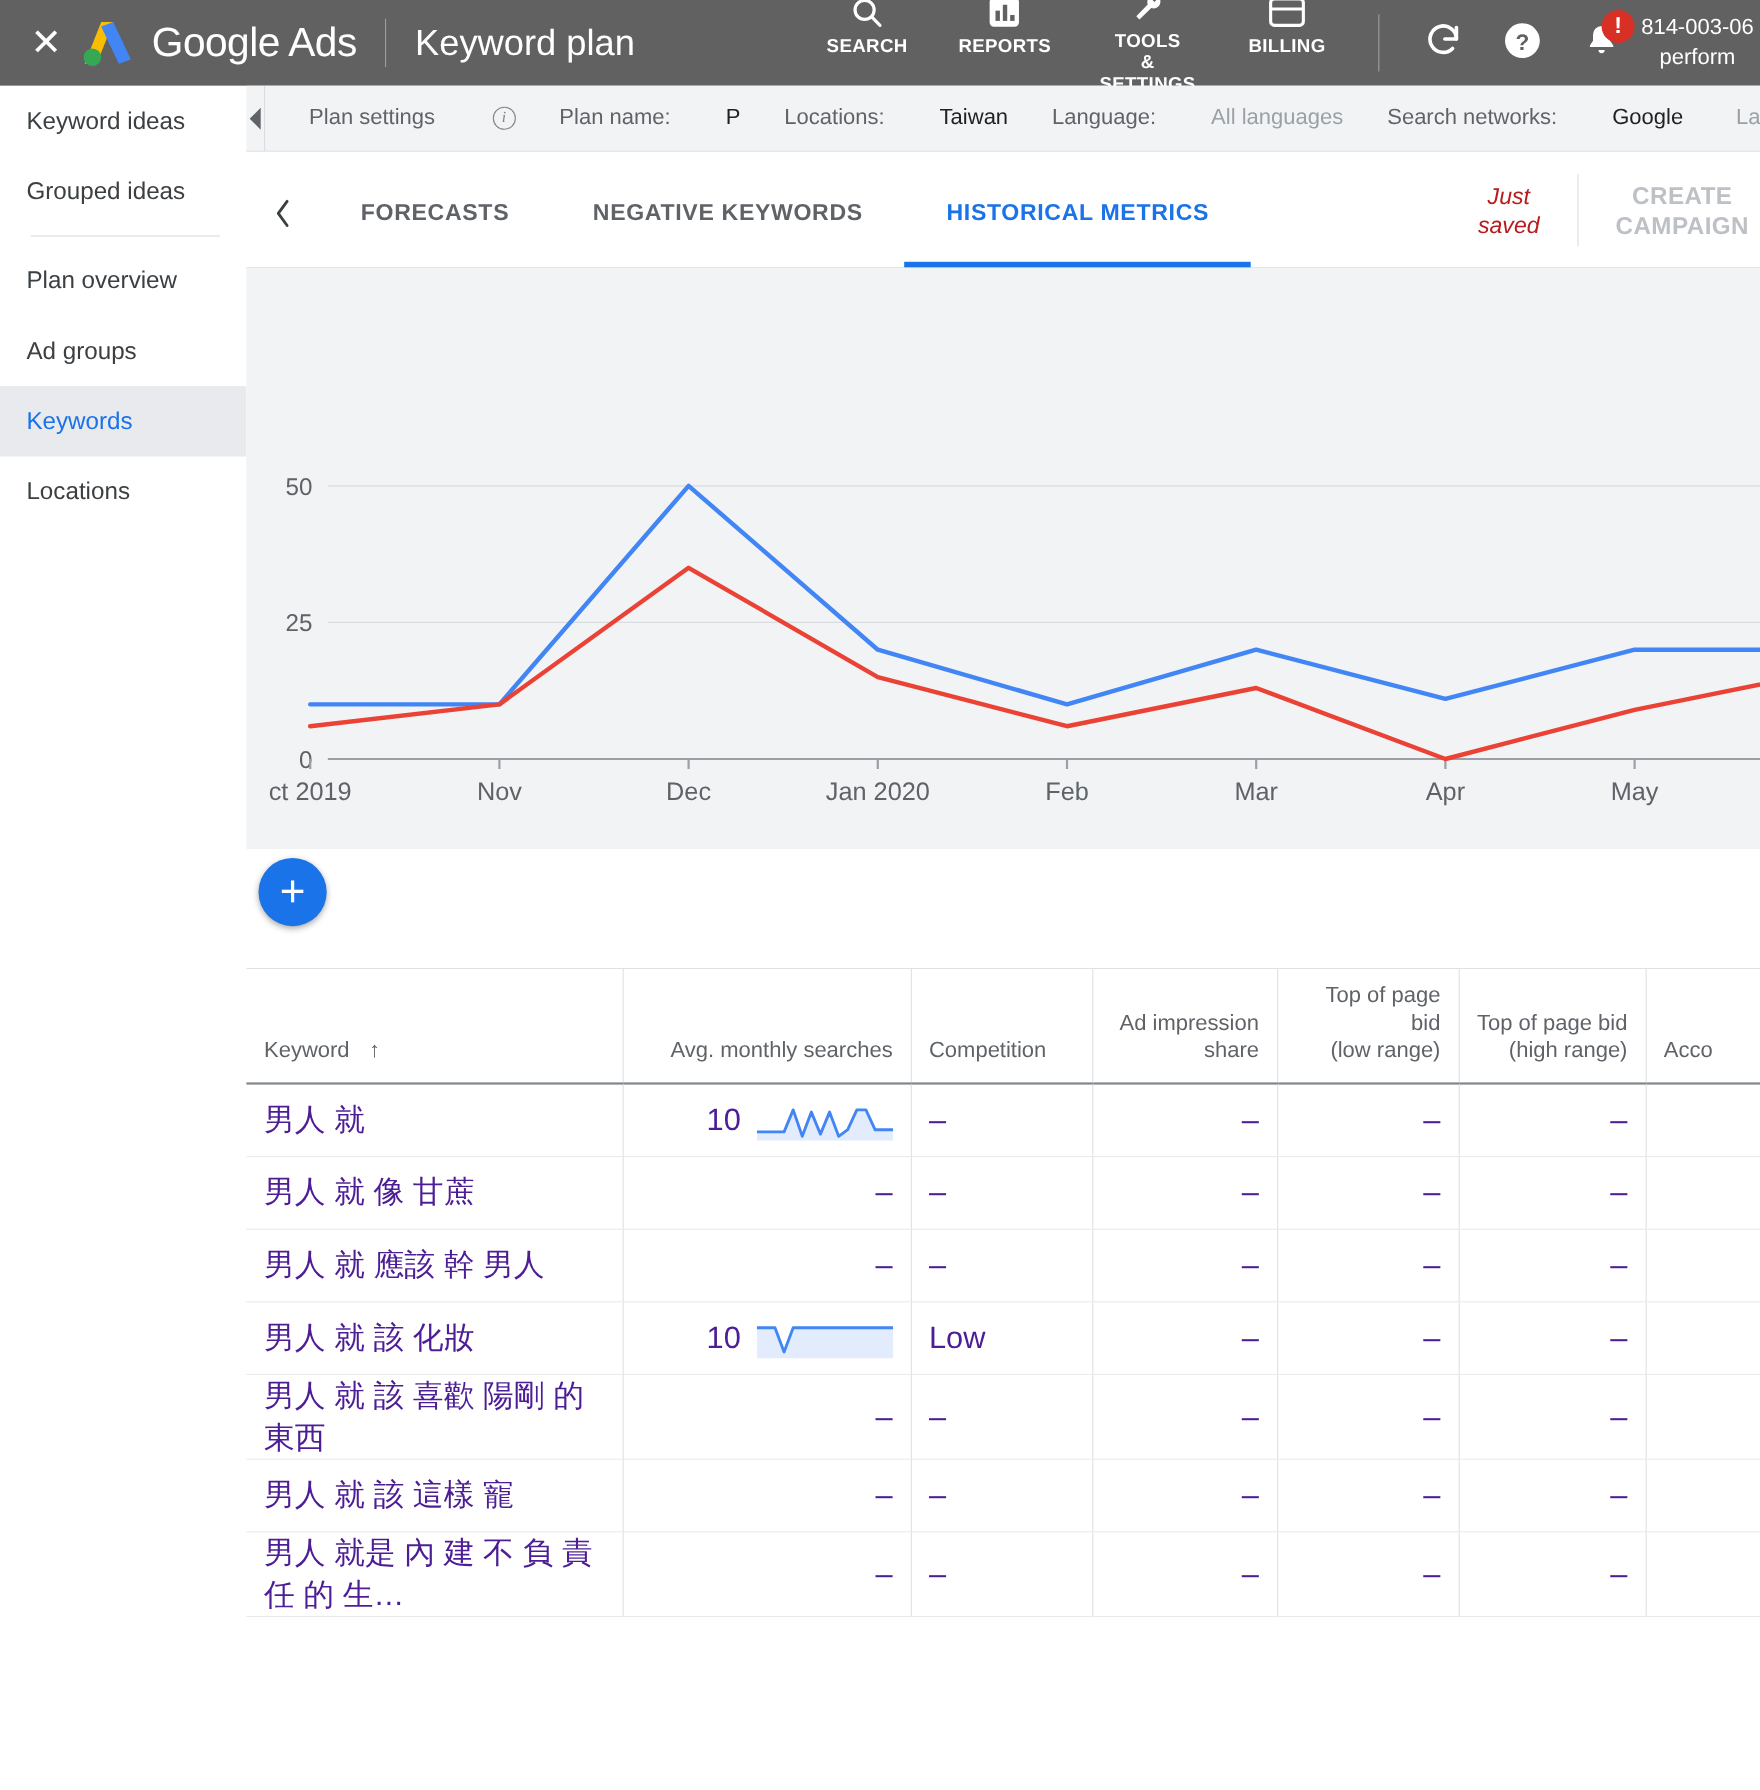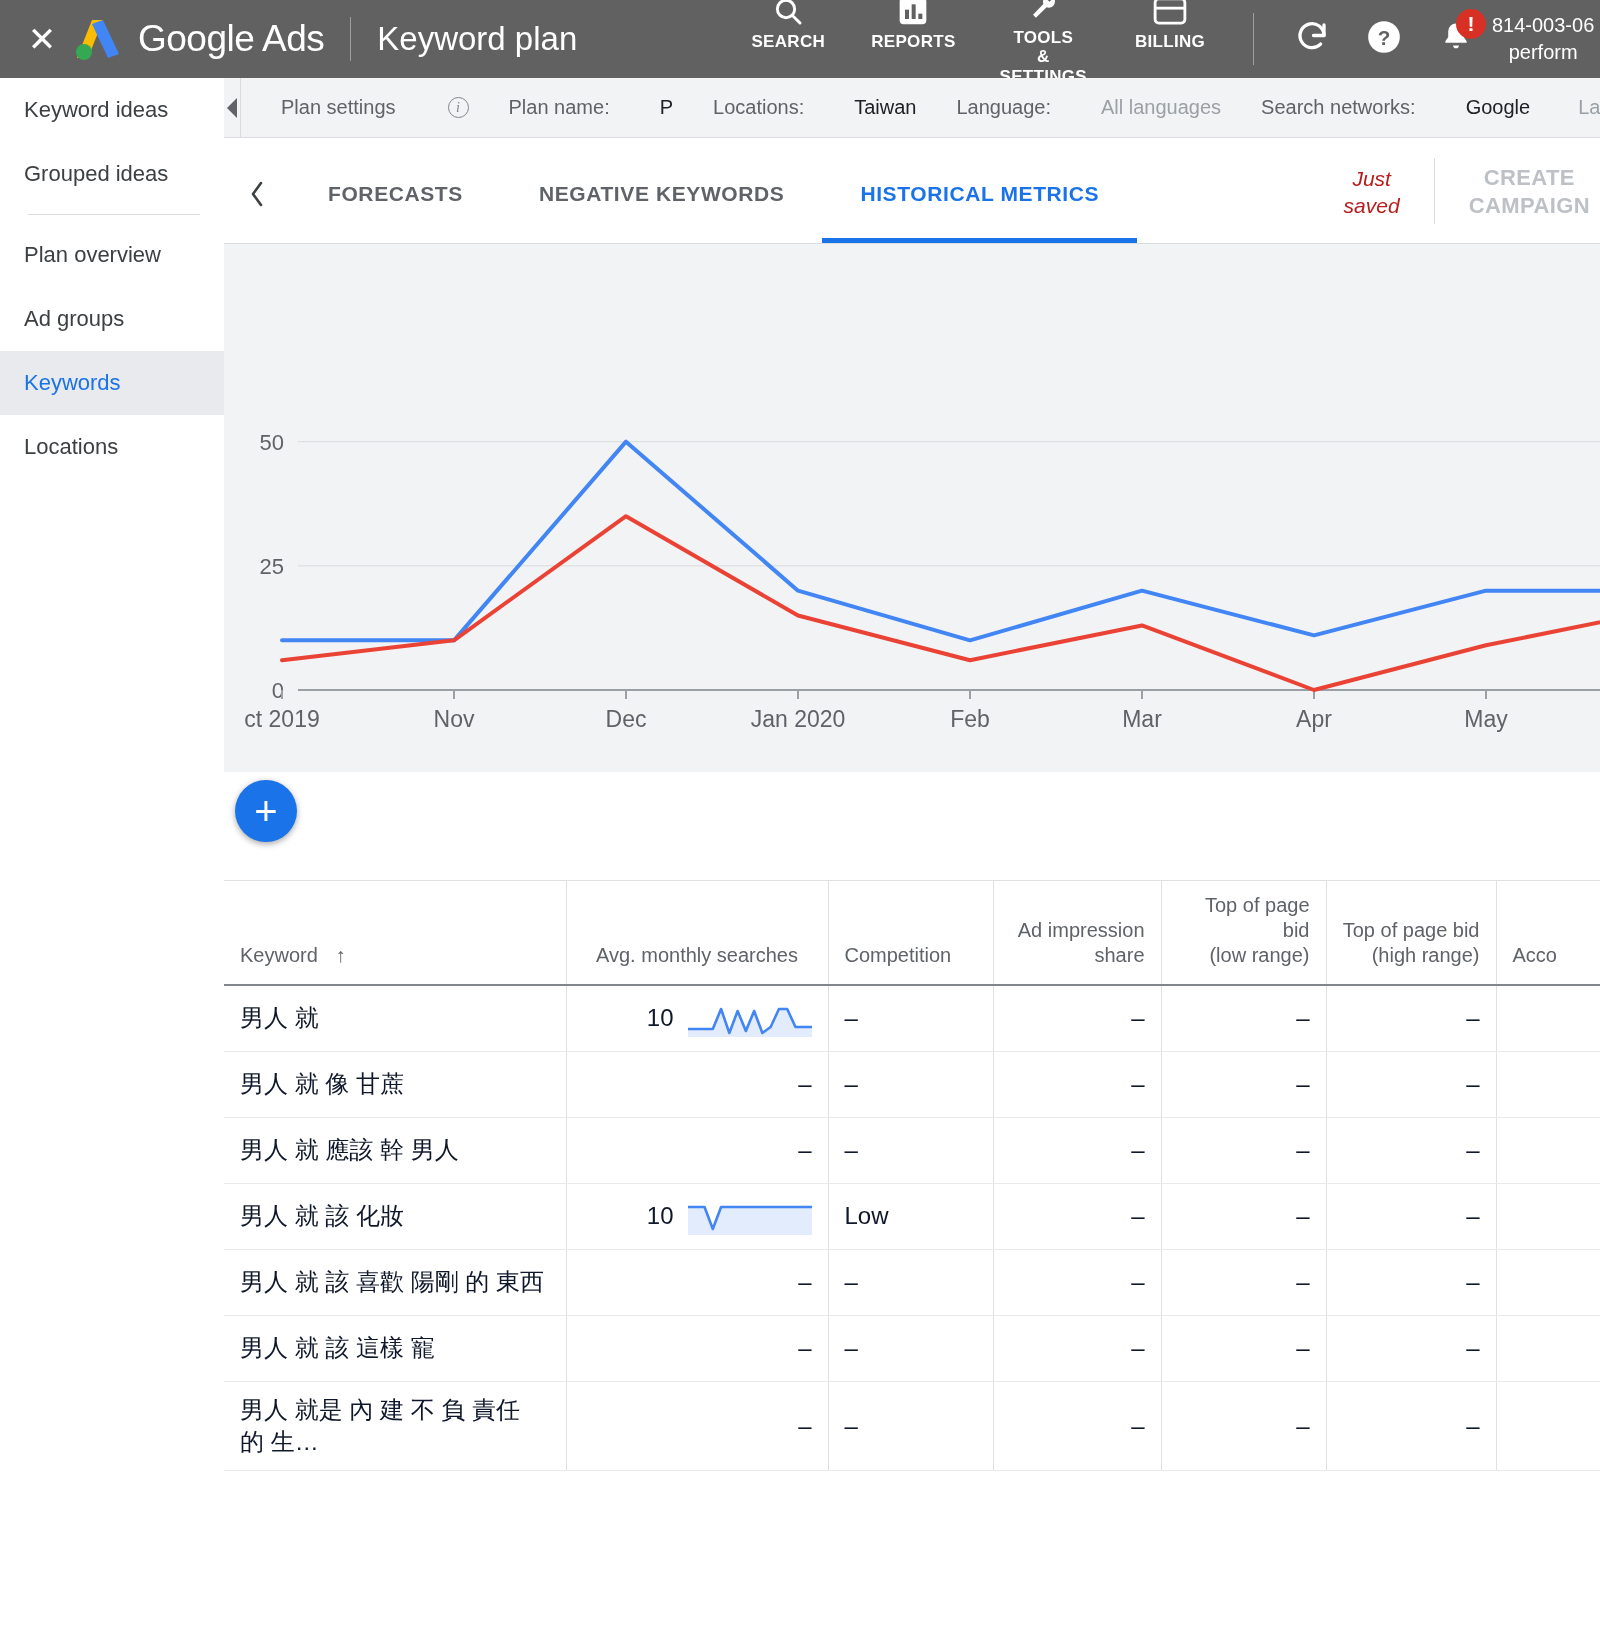--- a/index.html
+++ b/index.html
@@ -164,27 +164,27 @@
 
   
   table.kw { width: 100%; border-collapse: collapse; table-layout: fixed; background: #fff; }
   table.kw th {
     font-size: 20px; font-weight: normal; color: #5f6368;
     vertical-align: bottom; padding: 12px 16px 16px 16px;
     border-bottom: 2px solid #80868b; border-right: 1px solid #e0e0e0;
     line-height: 1.25;
   }
   table.kw td {
-    font-size: 24px; color: #0f172a;
-    height: 66px; padding: 12px 16px;
+    font-size: 28px; color: #4c1d95;
+    height: 66px; padding: 0 16px;
     border-bottom: 1px solid #e8eaed; border-right: 1px solid #e0e0e0;
     vertical-align: middle;
   }
   .col-kw { width: 342px; text-align: left; }
-  .col-avg { width: 262px; text-align: center; }
+  .col-avg { width: 262px; text-align: right; }
   .col-comp { width: 165px; text-align: left; }
   .col-ais { width: 168px; text-align: right; }
   .col-bidlo { width: 165px; text-align: right; }
   .col-bidhi { width: 170px; text-align: right; }
   .col-acct { width: 104px; text-align: left; border-right: none !important; }
   td.num { text-align: right; }
   td.leftv { text-align: left; }
   .avg-cell { display: flex; align-items: center; justify-content: flex-end; gap: 14px; }
   .spark { width: 124px; height: 38px; display: block; }
   .tbl-wrap { border-top: 1px solid #e0e0e0; }

